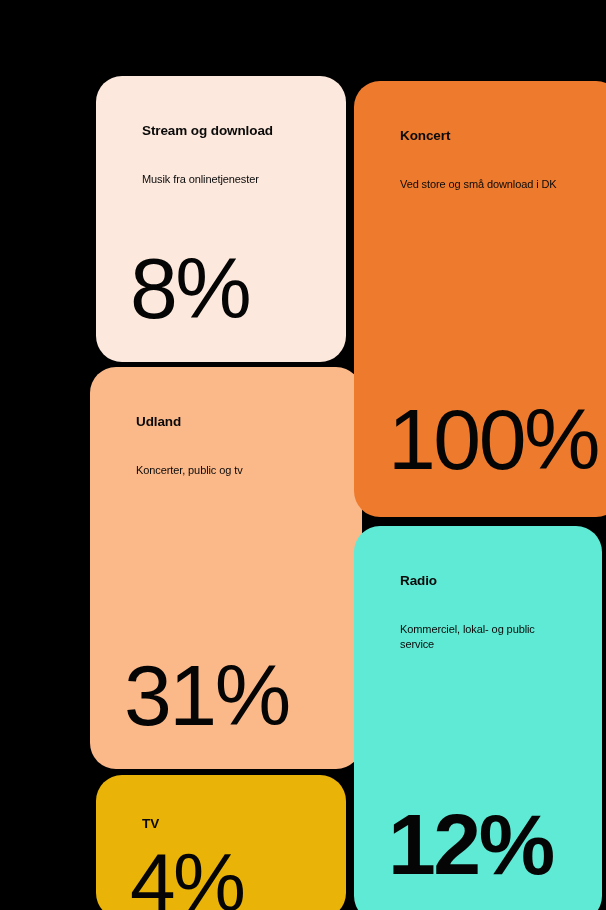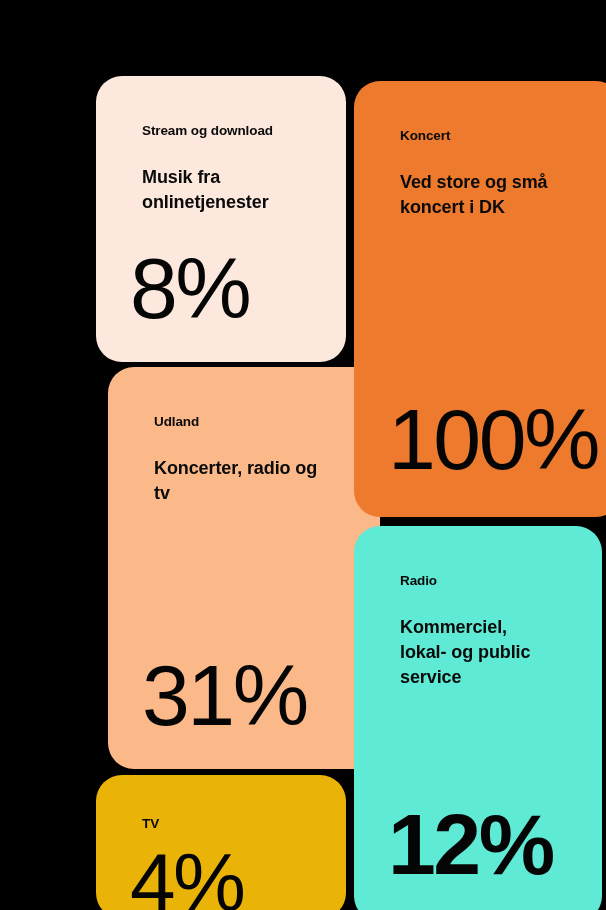--- a/index.html
+++ b/index.html
@@ -38,41 +38,41 @@
 
   .card-title {
     font-size: 13.5px;
     font-weight: bold;
     color: #0a0a0a;
     letter-spacing: -0.1px;
     line-height: 1.35;
   }
 
   .card-sub {
-    font-size: 18px;
-    font-weight: bold;
+    font-size: 11px;
+    font-weight: normal;
     color: #0a0a0a;
     letter-spacing: -0.1px;
     line-height: 1.38;
-    margin-top: 1px;
+    margin-top: 8px;
   }
 
   .card-value {
     font-size: 86px;
     font-weight: 300;
     color: #050505;
     letter-spacing: -2.5px;
     line-height: 0.92;
     padding: 0 22px 22px 22px;
     white-space: nowrap;
   }
 
   
   #card-stream  { left: 72px;  top: 52px;  width: 250px; height: 286px; }
-  #card-udland  { left: 84px;  top: 343px; width: 272px; height: 402px; }
+  #card-udland  { left: 66px;  top: 343px; width: 272px; height: 402px; }
   #card-tv      { left: 72px;  top: 751px; width: 250px; height: 144px; }
   #card-koncert { left: 330px; top: 57px;  width: 268px; height: 436px; }
   #card-radio   { left: 330px; top: 502px; width: 248px; height: 396px; }
 
   #card-tv .card-value { font-size: 82px; padding-bottom: 14px; }
   #card-tv .card-head  { padding-top: 16px; }
   #card-radio .card-value { padding-bottom: 26px; font-weight: bold; }
   #card-koncert .card-value { padding-bottom: 26px; }
 </style>
 </head>
@@ -84,36 +84,36 @@
     <div class="card-head">
       <div class="card-title">Stream og download</div>
       <div class="card-sub">Musik fra onlinetjenester</div>
     </div>
     <div class="card-value">8%</div>
   </div>
 
   <div class="card" id="card-udland" style="background-color: rgb(251, 185, 138);">
     <div class="card-head">
       <div class="card-title">Udland</div>
-      <div class="card-sub">Koncerter, radio og tv</div>
+      <div class="card-sub">Koncerter, public og tv</div>
     </div>
     <div class="card-value">31%</div>
   </div>
 
   <div class="card" id="card-tv" style="background-color: #eab308;">
     <div class="card-head">
       <div class="card-title">TV</div>
     </div>
     <div class="card-value">4%</div>
   </div>
 
   <div class="card" id="card-koncert" style="background-color: rgb(238, 122, 46);">
     <div class="card-head">
       <div class="card-title">Koncert</div>
-      <div class="card-sub">Ved store og små koncert i DK</div>
+      <div class="card-sub">Ved store og små download i DK</div>
     </div>
     <div class="card-value">100%</div>
   </div>
 
   <div class="card" id="card-radio" style="background-color: #5eead4;">
     <div class="card-head">
       <div class="card-title">Radio</div>
       <div class="card-sub">Kommerciel, lokal- og public service</div>
     </div>
     <div class="card-value">12%</div>

